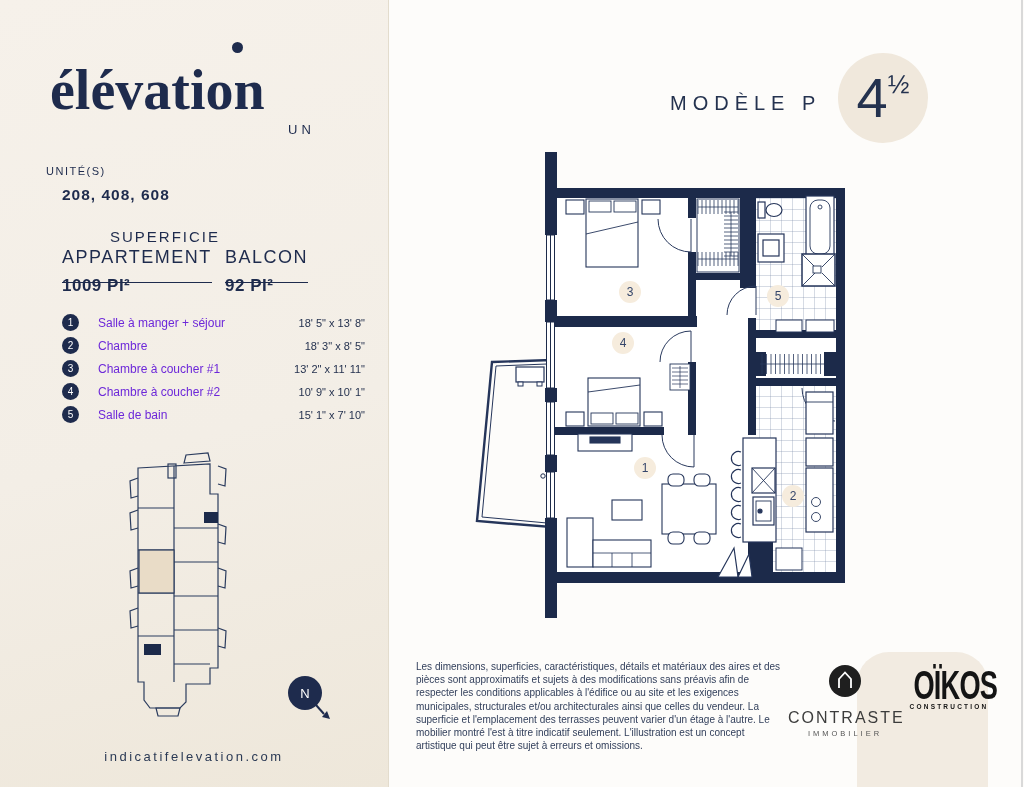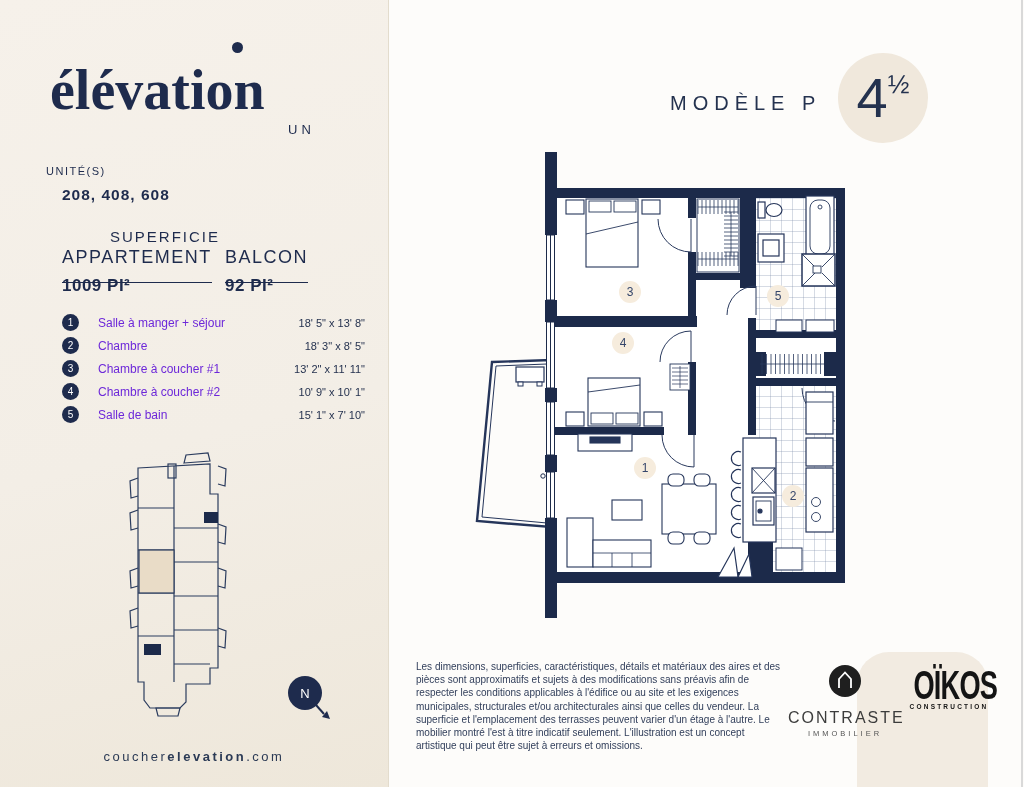--- a/index.html
+++ b/index.html
@@ -27,21 +27,21 @@
   .rooms{left:62px;top:314px;width:303px;}
   .room-row{display:flex;align-items:center;margin-bottom:6px;height:17px;}
   .room-num{width:17px;height:17px;border-radius:50%;background:#1e2b4d;color:#fff;
             font-size:10px;display:flex;align-items:center;justify-content:center;flex:0 0 17px;}
   .room-label{font-size:12px;margin-left:19px;flex:1;color:#6d28d9;}
   .room-dim{font-size:11px;color:#25324f;white-space:nowrap;}
   .keyplan{left:124px;top:450px;}
   .north{left:286px;top:674px;}
   .website{left:0;top:749px;width:388px;text-align:center;font-size:13px;
            letter-spacing:2.5px;color:#2b3a55;}
-  .website b{font-weight:700;margin-top:8px;}
+  .website b{font-weight:400;margin-top:8px;}
   
   .model{left:670px;top:92px;font-size:20px;letter-spacing:6px;font-weight:500;color:#24324f;}
   .badge{left:838px;top:53px;width:90px;height:90px;border-radius:50%;background:#f0e8dc;
          display:flex;align-items:flex-start;justify-content:center;}
   .badge-main{font-size:56px;font-weight:400;color:#24324f;line-height:90px;}
   .badge-frac{font-size:26px;color:#24324f;margin-top:16px;}
   
   .disclaimer{left:416px;top:660px;width:368px;font-size:10px;line-height:1.32;
               color:#33405c;}
   .beige-shape{left:857px;top:652px;width:131px;height:135px;background:#f2ebe1;
@@ -125,21 +125,21 @@
 </svg>
 
 <svg class="abs north" width="48" height="50" viewBox="0 0 48 50">
   <circle cx="19" cy="19" r="17" fill="#1e2b4d"></circle>
   <text x="19" y="24" text-anchor="middle" font-size="13" fill="#ffffff" font-family="Liberation Sans, sans-serif">N</text>
   <path d="M30,31 L38,40" stroke="#1e2b4d" stroke-width="2" fill="none"></path>
   <polygon points="36,43 44,45 41,37" fill="#1e2b4d"></polygon>
 </svg>
 
 <div class="abs website">
-  <span>coucher</span><b>elevation</b><span>.com</span>
+  <span>indicatif</span><b>elevation</b><span>.com</span>
 </div>
 
 <div class="abs model">MODÈLE P</div>
 <div class="abs badge">
   <span class="badge-main">4</span>
   <span class="badge-frac">½</span>
 </div>
 
 <svg class="abs" style="left:465px;top:135px;" width="390" height="495" viewBox="465 135 390 495">
   <defs>

